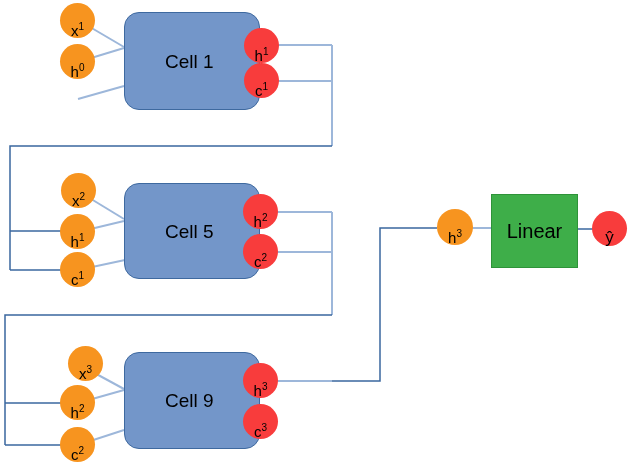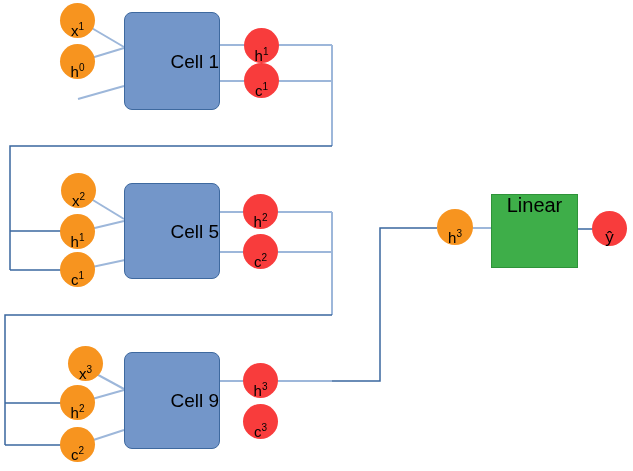--- a/index.html
+++ b/index.html
@@ -3,26 +3,26 @@
 <meta charset="utf-8">
 <style>
   html,body{margin:0;padding:0;background:#ffffff;}
   .canvas{
     position:relative;width:633px;height:471px;overflow:hidden;
     background:var(--background,#fff);
     font-family:"Liberation Sans",sans-serif;color:var(--text,#000);
   }
   .connector-layer{position:absolute;left:0;top:0;}
   .cell{
-    position:absolute;display:flex;align-items:center;justify-content:flex-end;
+    position:absolute;display:flex;align-items:center;justify-content:flex-start;
     background:var(--cell-fill);border:1.5px solid var(--cell-border);
-    border-radius:8px;font-size:19px;line-height:1;
+    border-radius:15px;font-size:19px;line-height:1;padding-left:40px;
   }
   .linear-box{
-    position:absolute;display:flex;align-items:flex-start;justify-content:center;
+    position:absolute;display:flex;align-items:center;justify-content:center;
     background:var(--linear-fill);border:1px solid var(--linear-border);
     font-size:20px;line-height:1;
   }
   .circle{
     position:absolute;width:35px;height:35px;border-radius:50%;
     display:flex;align-items:flex-end;justify-content:center;
     font-size:15px;line-height:1;
   }
   .circle.lg{width:36px;height:36px;}
   .circle.input{background:var(--input-fill);}

